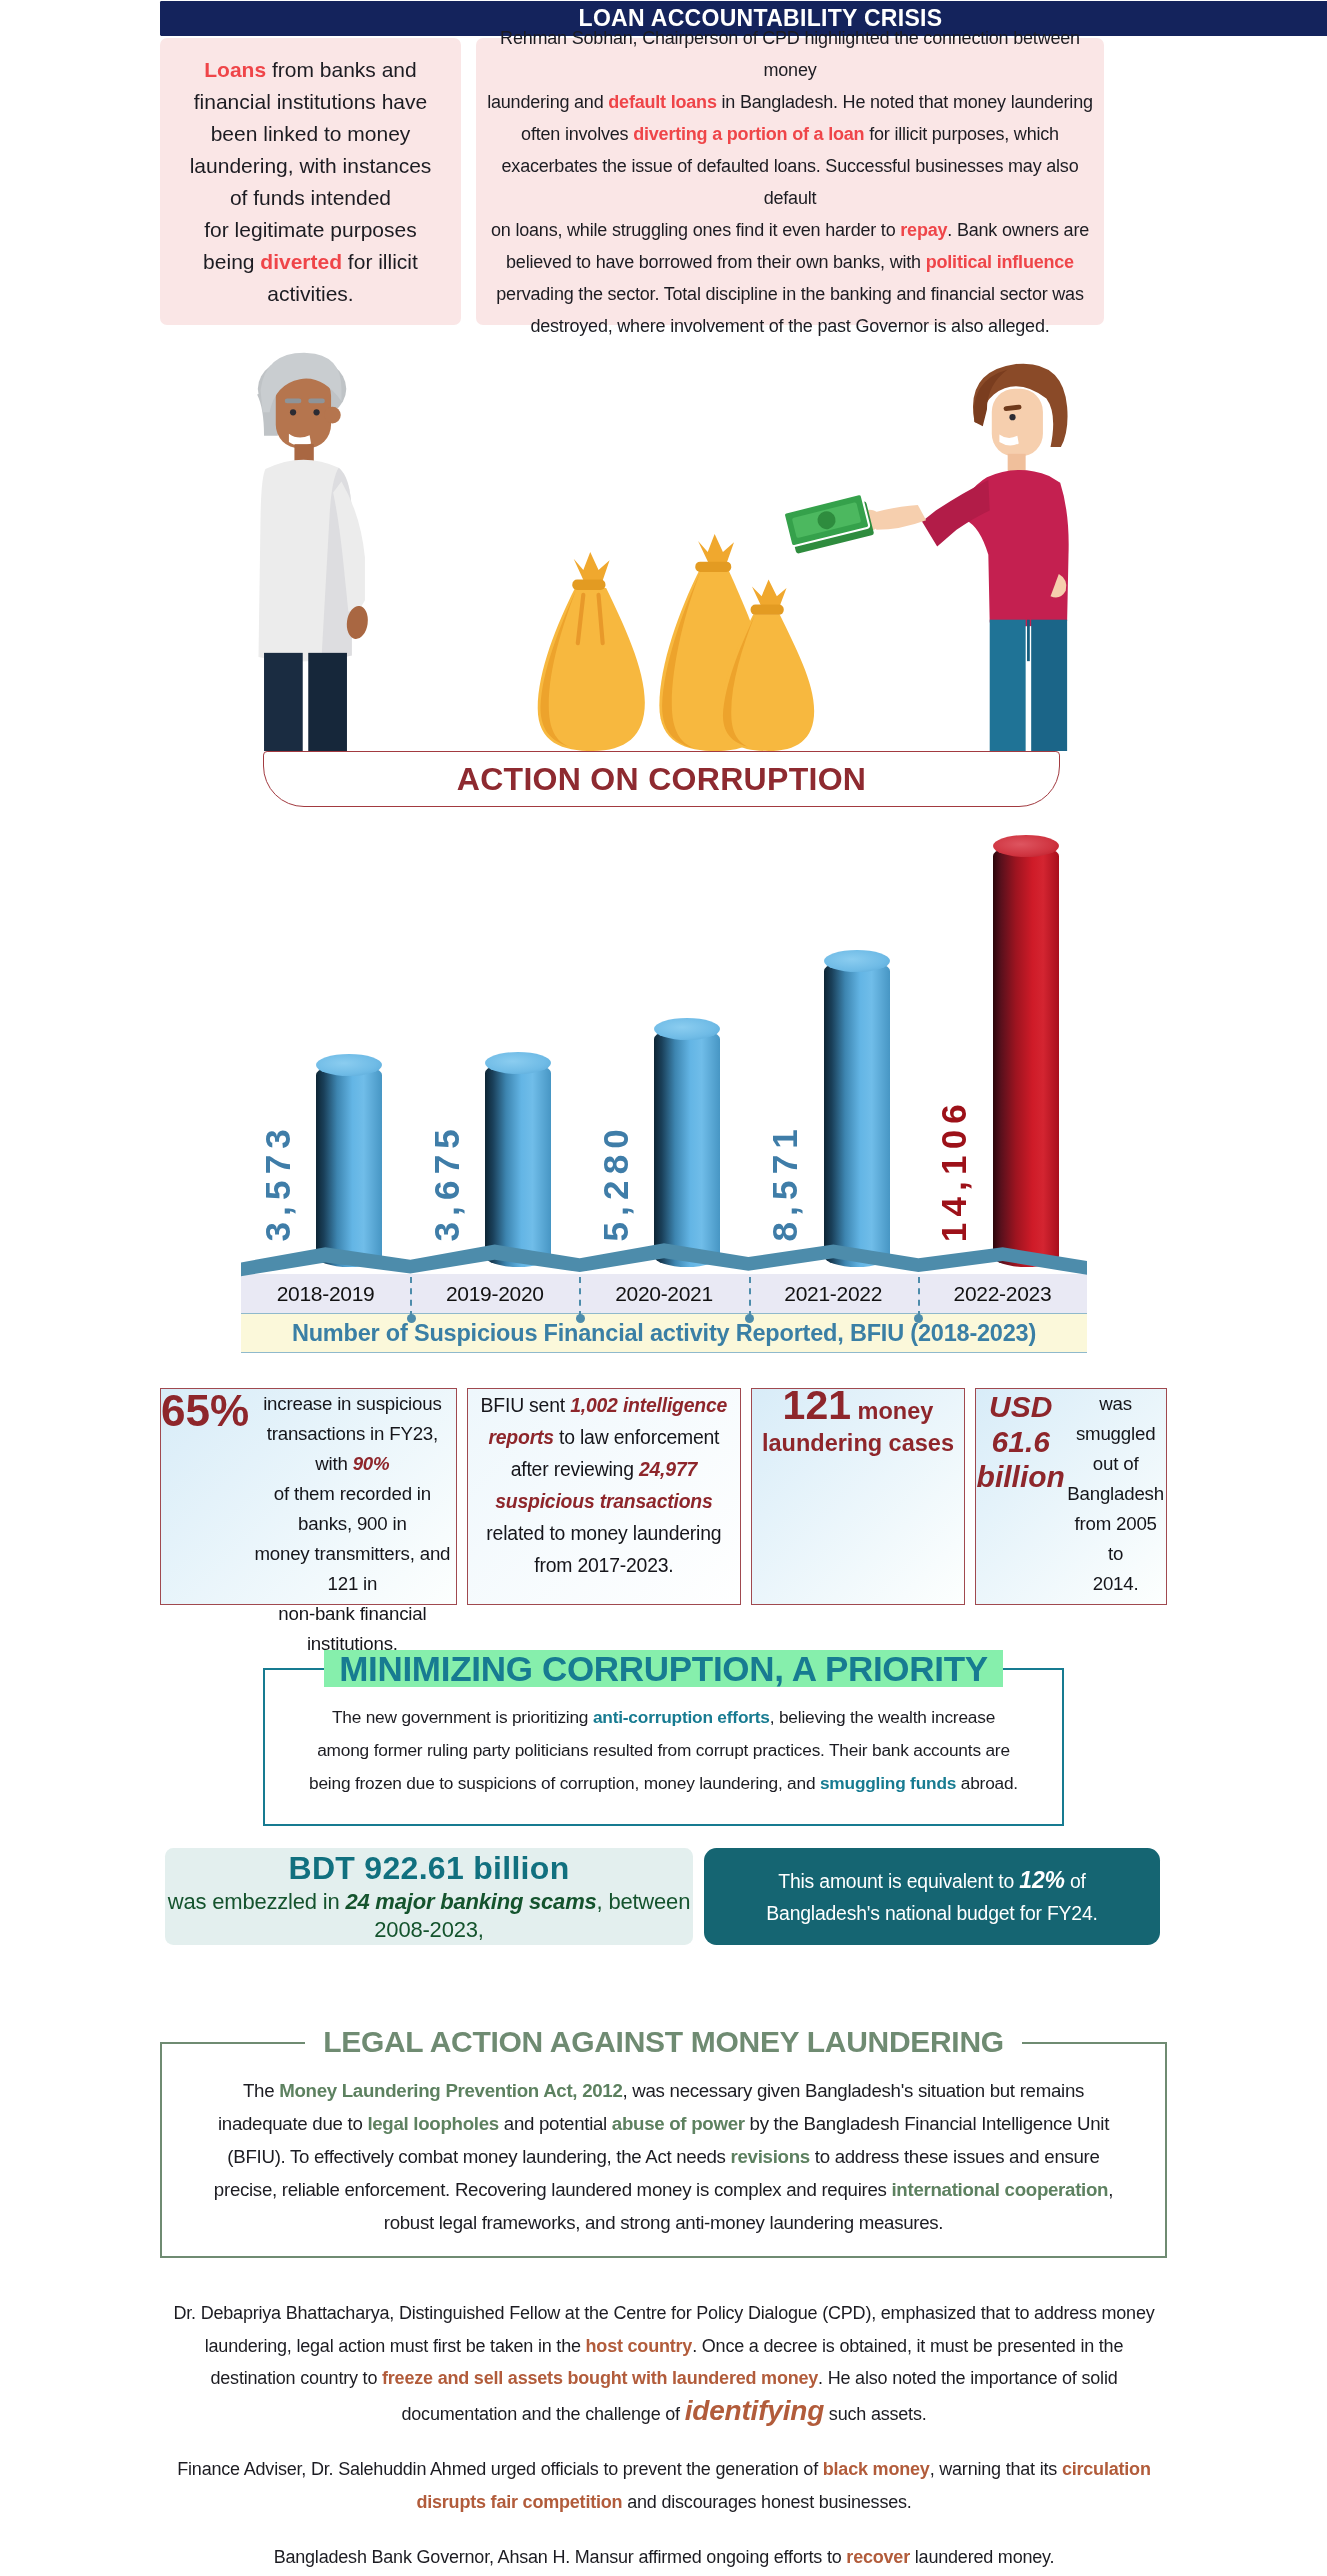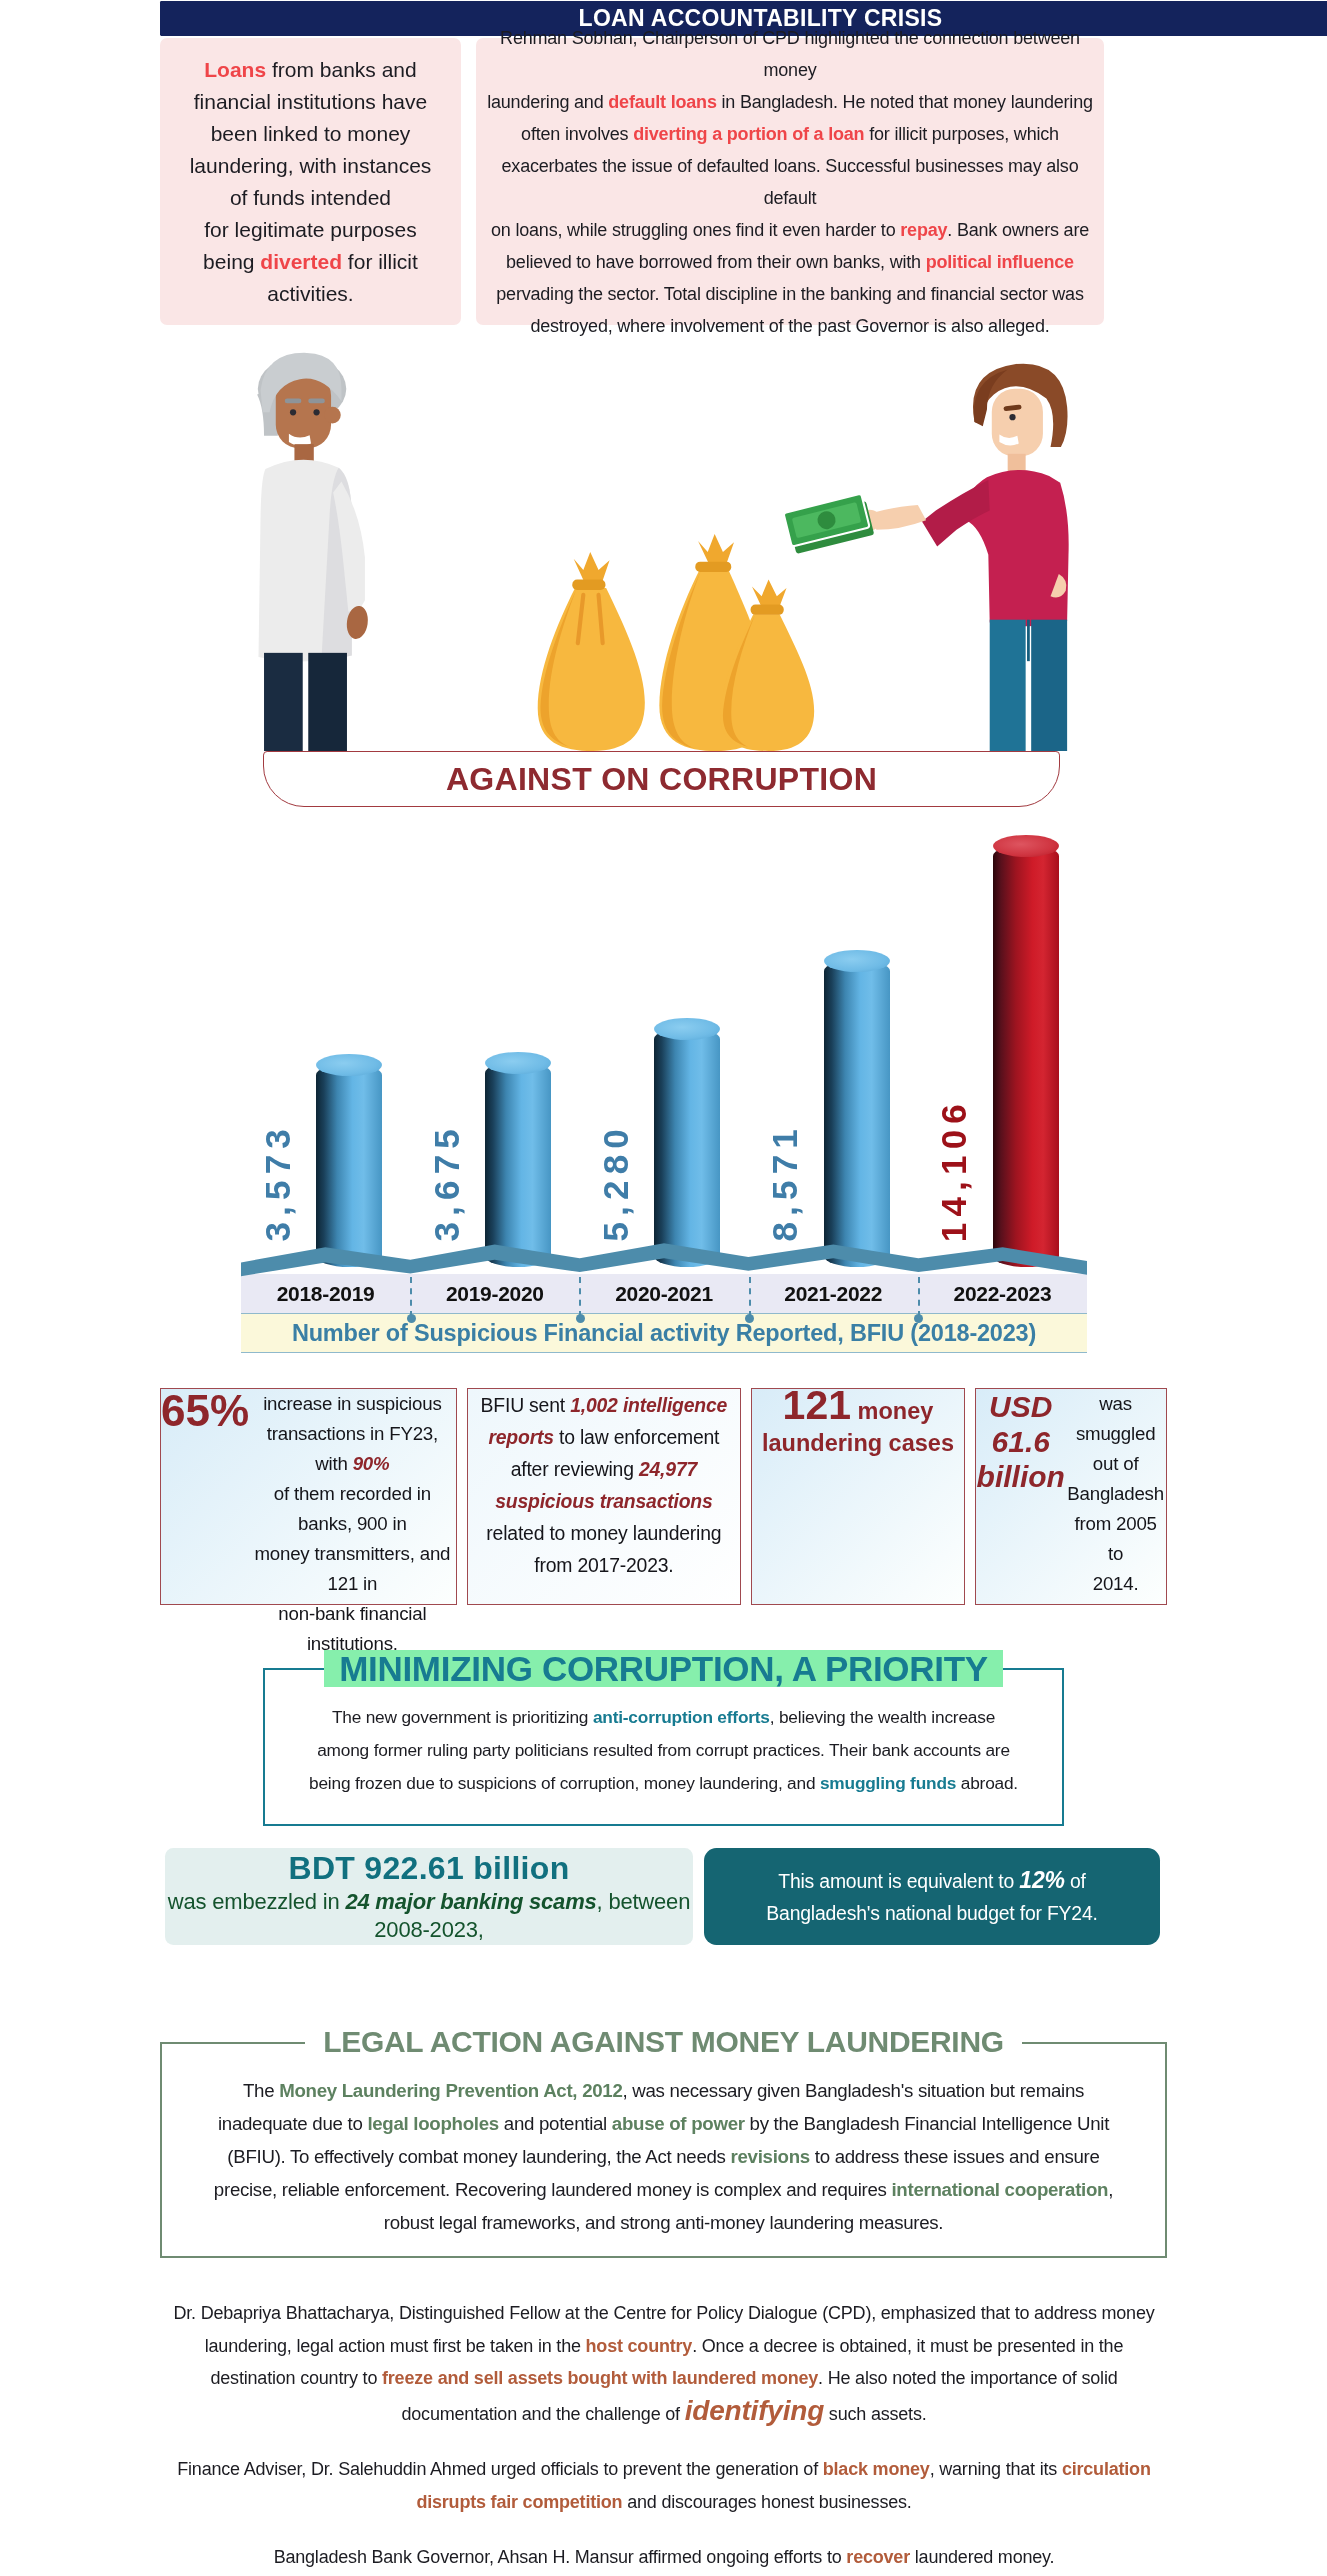--- a/index.html
+++ b/index.html
@@ -40,21 +40,21 @@
   .cyl.hl{background:linear-gradient(90deg,#2b050a 0%,#58101c 12%,#9e1420 35%,#cf1b28 60%,#d42531 76%,#a80f1c 100%);}
   .cyl.hl::before{background:radial-gradient(ellipse at 42% 42%,#de5560 0%,#cf3440 60%,#b51824 100%);}
   .bar-val{position:absolute;bottom:28px;right:50%;margin-right:28px;writing-mode:vertical-rl;
        transform:rotate(180deg);white-space:nowrap;font-size:35px;font-weight:800;letter-spacing:6.2px;
        color:#3f7da8;}
   .bar-val.hl{color:#9d1119;}
   .band{position:absolute;left:0;top:384px;width:846px;height:40px;z-index:3;}
   .years{position:absolute;left:0;top:419px;width:846px;height:39px;background:#e9e9f4;z-index:2;
        display:flex;}
   .year-cell{flex:1;display:flex;align-items:center;justify-content:center;
-       font-size:21px;font-weight:700;color:#111;letter-spacing:-0.3px;}
+       font-size:21px;font-weight:400;color:#111;letter-spacing:-0.3px;}
   .sep{position:absolute;top:2.8px;bottom:-4.1px;width:0;border-left:2.8px dashed #4d8cab;z-index:4;}
   .sep::after{content:"";position:absolute;left:-5.5px;bottom:-5.5px;width:9px;height:9px;border-radius:50%;
        background:#4d8cab;}
   .caption{position:absolute;left:0;top:458px;width:846px;height:40px;background:#fbf8da;
        border-top:1.4px solid #8fb9cc;border-bottom:1.4px solid #8fb9cc;box-sizing:border-box;
        display:flex;align-items:center;justify-content:center;
        color:#3a7fa5;font-size:23.5px;font-weight:600;letter-spacing:-0.2px;}
 
   
   .stats{left:160px;top:1376px;width:1007px;height:229px;display:flex;gap:10.4px;}
@@ -181,21 +181,21 @@
         <circle cx="964" cy="251" r="13" fill="#2e8c3e"></circle>
       </g>
       <rect x="1200" y="396" width="52" height="190" fill="#1f7396"></rect>
       <rect x="1260" y="396" width="52" height="190" fill="#1b6588"></rect>
       <path d="M1254,396 l4,0 0,60 -4,0 Z" fill="#155d7d"></path>
       <path d="M1300,330 q14,8 10,24 q-8,14 -22,8 Z" fill="#f6cfae"></path>
     </g>
   </svg>
 
   <div class="abs banner">
-    <div class="banner-title">AGAINST ON CORRUPTION</div>
+    <div class="banner-title">ACTION ON CORRUPTION</div>
   </div>
 
   <div class="abs chart">
     <div class="bars-row">
       <div class="bar-col">
         <div class="cyl" style="height: 203px;"></div>
         <span class="bar-val">3,573</span>
       </div>
       <div class="bar-col">
         <div class="cyl" style="height: 205px;"></div>

